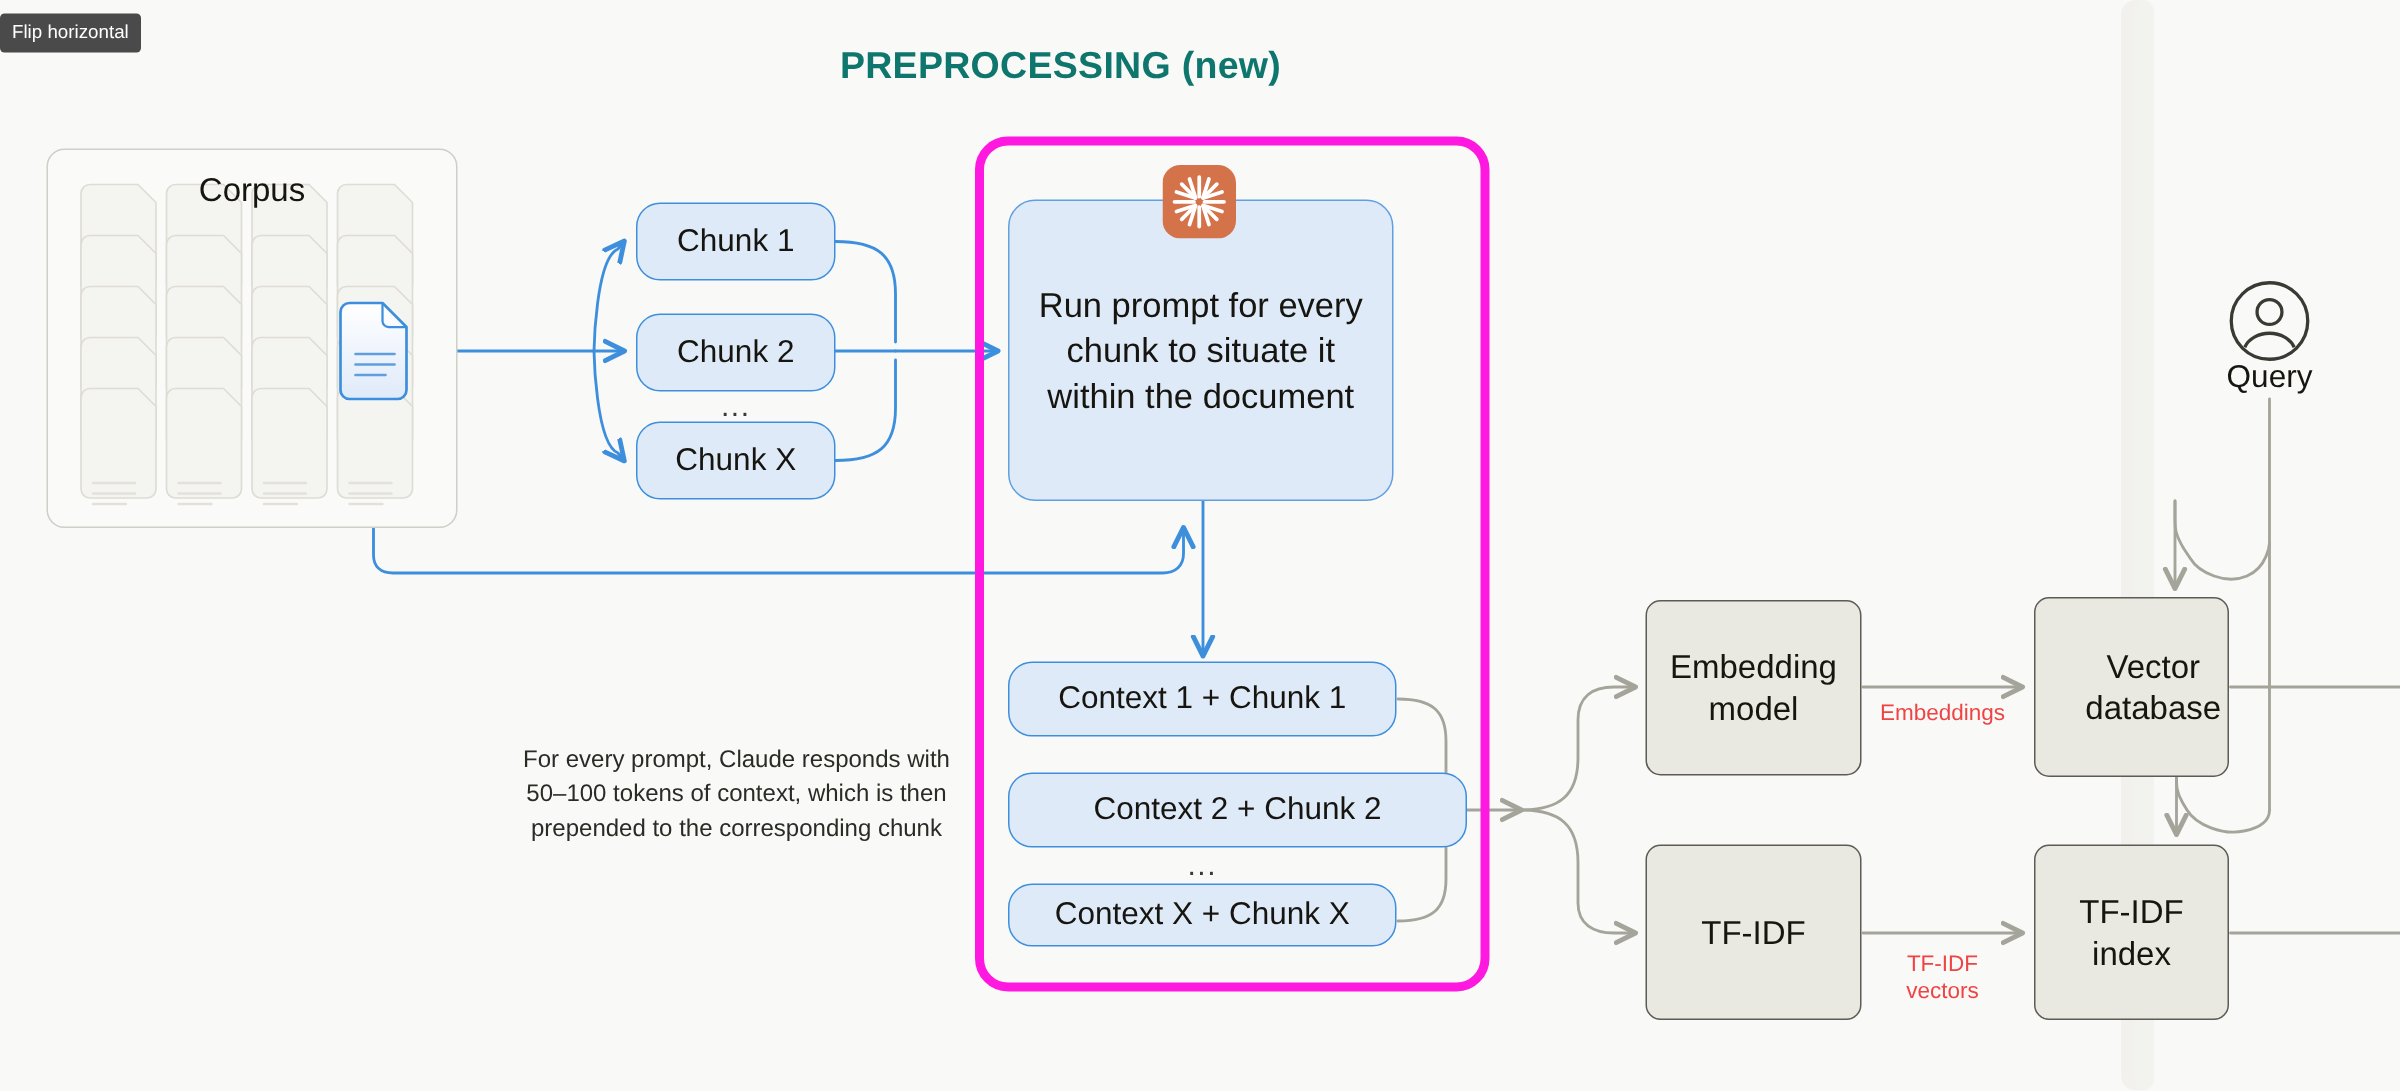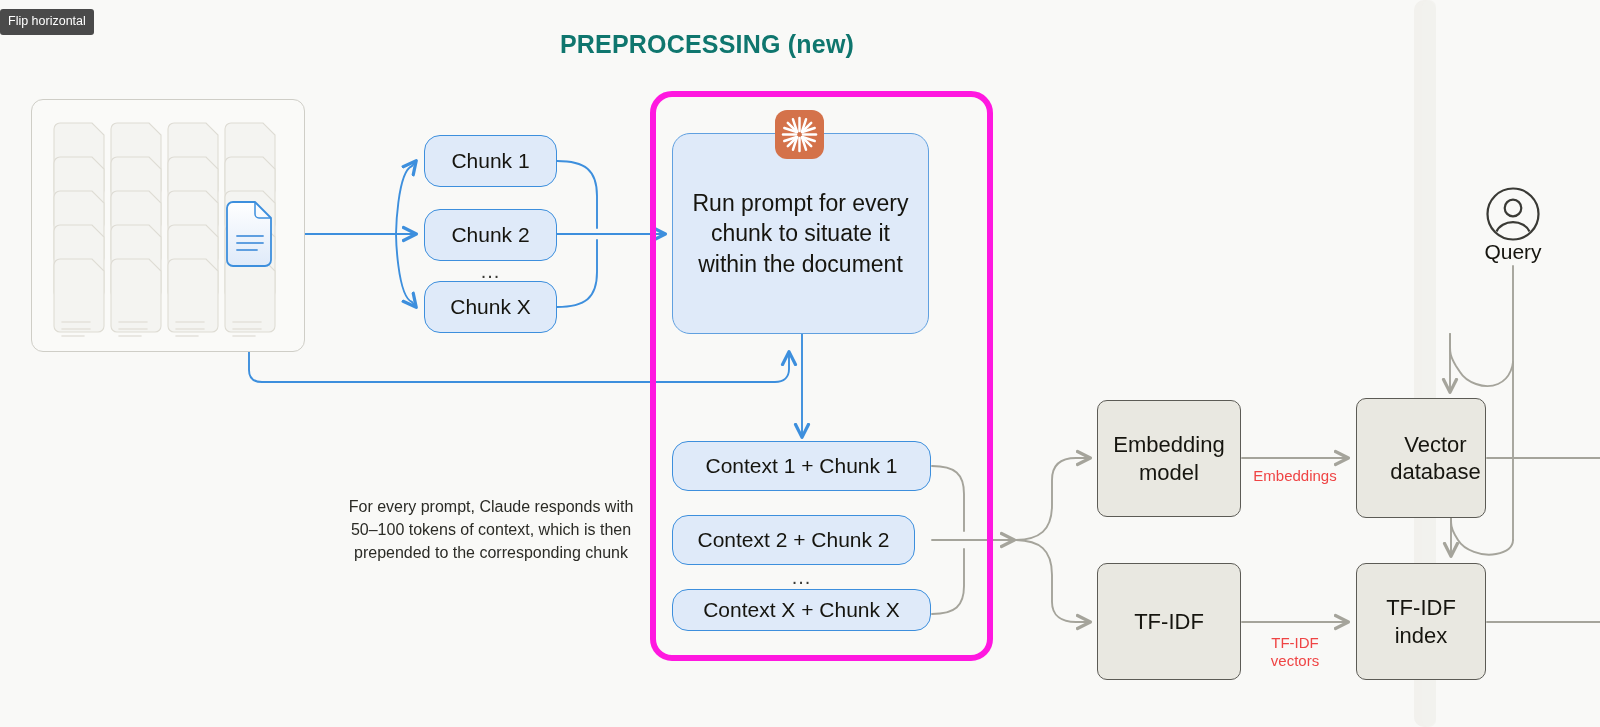--- a/index.html
+++ b/index.html
@@ -202,20 +202,21 @@
 
       <g stroke="#e3e1da" stroke-width="1.6" stroke-linecap="round">
         <path d="M30,222 h28 M30,229 h28 M30,236 h22"></path>
         <path d="M87,222 h28 M87,229 h28 M87,236 h22"></path>
         <path d="M144,222 h28 M144,229 h28 M144,236 h22"></path>
         <path d="M201,222 h28 M201,229 h28 M201,236 h22"></path>
       </g>
     </svg>
   </div>
 
+  <div class="corpus-label" style="left:31px;top:114px;width:274px;">Corpus</div>
 
   <div class="doc-icon" style="left:225px;top:200px;width:50px;height:68px;">
     <svg width="50" height="68" viewBox="0 0 50 68">
       <defs>
         <linearGradient id="dg" x1="0" y1="0" x2="0" y2="1">
           <stop offset="0%" stop-color="#ffffff"></stop>
           <stop offset="100%" stop-color="#dfeaf9"></stop>
         </linearGradient>
       </defs>
       <path d="M8,2 h22 l16,16 v42 a6,6 0 0 1 -6,6 h-32 a6,6 0 0 1 -6,-6 v-52 a6,6 0 0 1 6,-6 z" fill="url(#dg)" stroke="#3d8fdd" stroke-width="1.8" stroke-linejoin="round"></path>
@@ -263,21 +264,21 @@
           <path d="M18,39.7 l4,-12.4"></path>
         <path d="M9.3,18 l12.4,4"></path>
           <path d="M39.7,31 l-12.4,-4"></path>
       </g>
     </svg>
   </div>
 
   <div class="node blue" style="left:672px;top:441px;width:259px;height:50px;">
     <span>Context 1 + Chunk 1</span>
   </div>
-  <div class="node blue" style="left:672px;top:515px;width:243px;height:50px;">
+  <div class="node blue" style="left:672px;top:515px;width:306px;height:50px;">
     <span>Context 2 + Chunk 2</span>
   </div>
   <div class="dots" style="left:672px;top:567px;width:259px;">...</div>
   <div class="node blue" style="left:672px;top:589px;width:259px;height:42px;">
     <span>Context X + Chunk X</span>
   </div>
 
   <div class="caption" style="left:334px;top:495px;width:314px;">For every prompt, Claude responds with 50–100 tokens of context, which is then prepended to the corresponding chunk</div>
 
   <div class="node gray" style="left:1097px;top:400px;width:144px;height:117px;">

